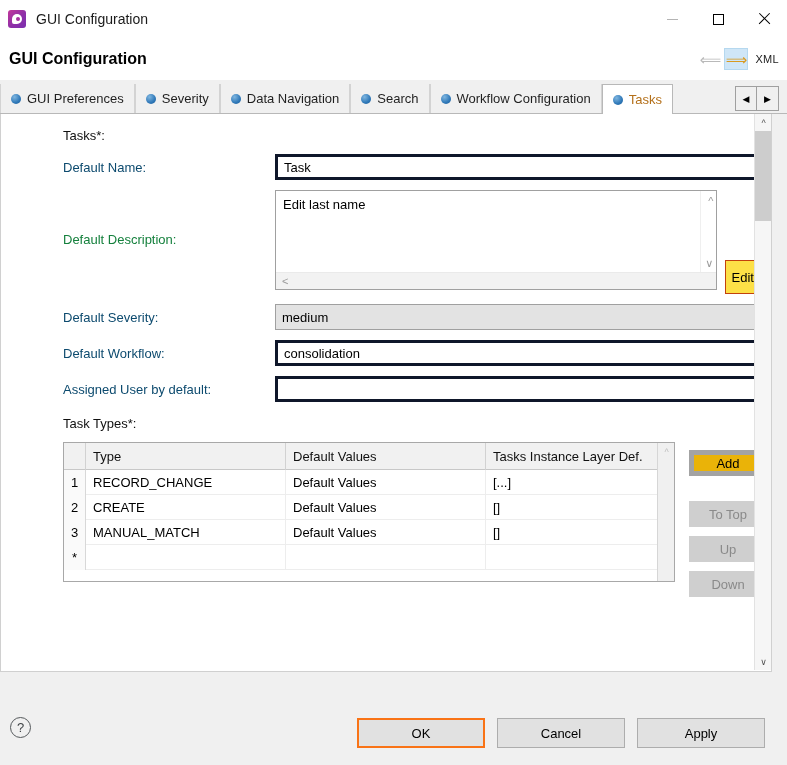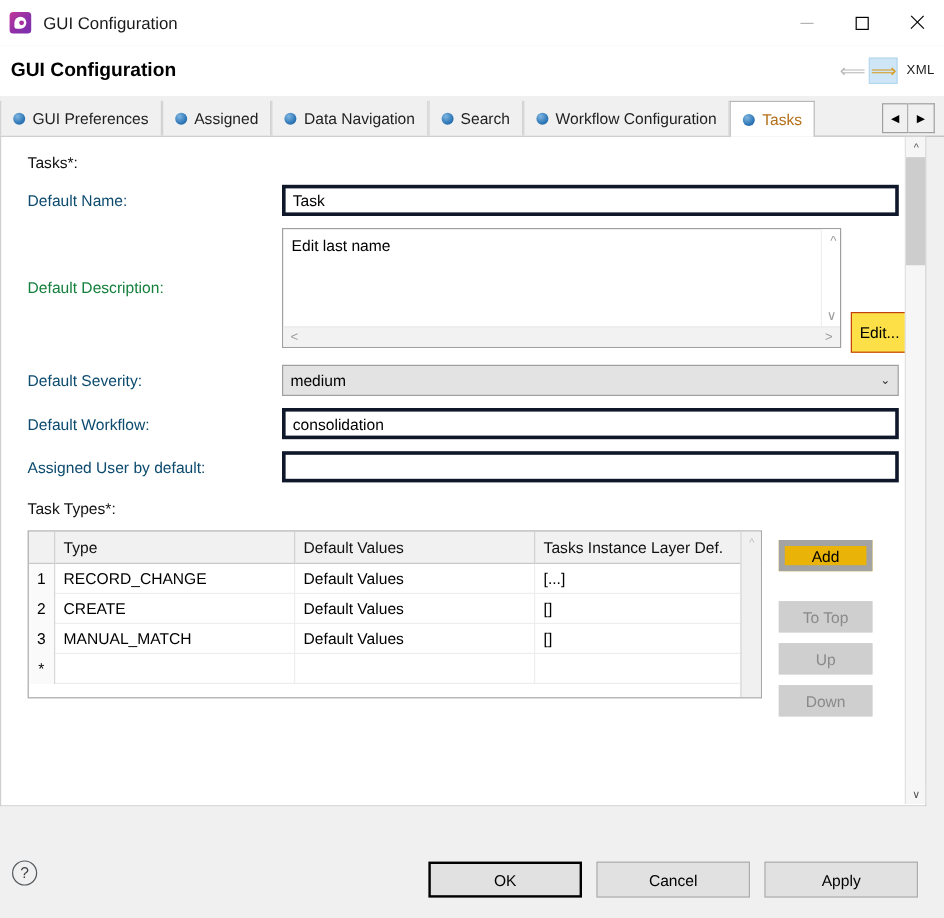--- a/index.html
+++ b/index.html
@@ -126,21 +126,21 @@
   }
   .vs-btn {
     width: 17px; height: 17px; display: flex; align-items: center; justify-content: center;
     color: #505050; font-size: 9px; background: #f6f6f6;
   }
   .vs-thumb {
     position: absolute; left: 0; top: 17px; width: 17px; height: 90px; background: #cdcdcd;
   }
   .vs-btn.bottom { position: absolute; left: 0; bottom: 0; }
 
-  .form { position: relative; padding: 14px 0 0 0; }
+  .form { position: relative; padding: 14px 0 0 0; margin-left: 40px; }
 
   .row { display: flex; align-items: center; margin-bottom: 10px; padding-left: 22px; }
   .lbl { width: 212px; flex: 0 0 212px; font-size: 13px; color: #0c4a6e; }
   .section-lbl { font-size: 13px; color: #111; padding-left: 22px; margin-bottom: 11px; }
 
   .txtinput {
     height: 26px; background: #ffffff; border: 3px solid #0f172a;
     display: flex; align-items: center; padding: 0 6px; font-size: 13px; color: #000;
     width: 514px;
   }
@@ -227,21 +227,21 @@
     position: absolute; left: 10px; bottom: 27px;
     width: 21px; height: 21px; border-radius: 50%; border: 1.4px solid #55595c;
     display: flex; align-items: center; justify-content: center;
     font-size: 13px; color: #3f4346;
   }
   .footer-btns { position: absolute; right: 22px; bottom: 17px; display: flex; gap: 12px; }
   .fbtn {
     width: 128px; height: 30px; display: flex; align-items: center; justify-content: center;
     font-size: 13px; background: #e1e1e1; border: 1px solid #adadad; color: #000;
   }
-  .fbtn.primary { border: 2px solid #000000; }
+  .fbtn.primary { border: 2px solid #f97316; }
 </style>
 </head>
 <body>
 
 <div id="app">
 
   <div class="titlebar">
     <div class="app-icon"></div>
     <div class="title-text">GUI Configuration</div>
     <div class="winbtns">
@@ -270,21 +270,21 @@
     </div>
   </div>
 
   <div class="tabstrip">
     <div class="tab">
       <span class="tab-dot"></span>
       <span>GUI Preferences</span>
     </div>
     <div class="tab">
       <span class="tab-dot"></span>
-      <span>Assigned</span>
+      <span>Severity</span>
     </div>
     <div class="tab">
       <span class="tab-dot"></span>
       <span>Data Navigation</span>
     </div>
     <div class="tab">
       <span class="tab-dot"></span>
       <span>Search</span>
     </div>
     <div class="tab">

